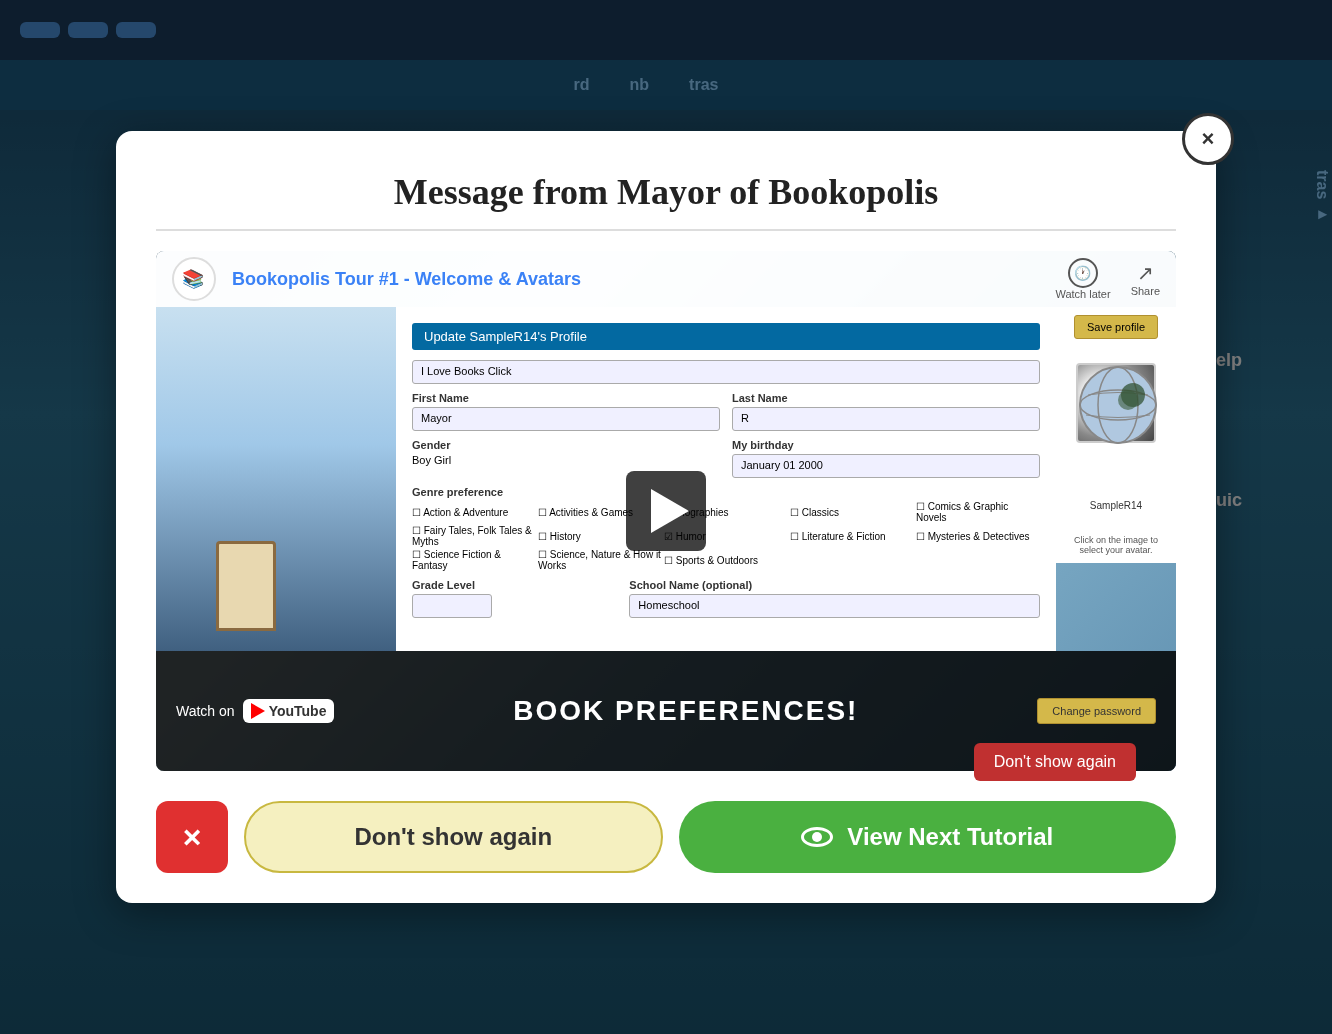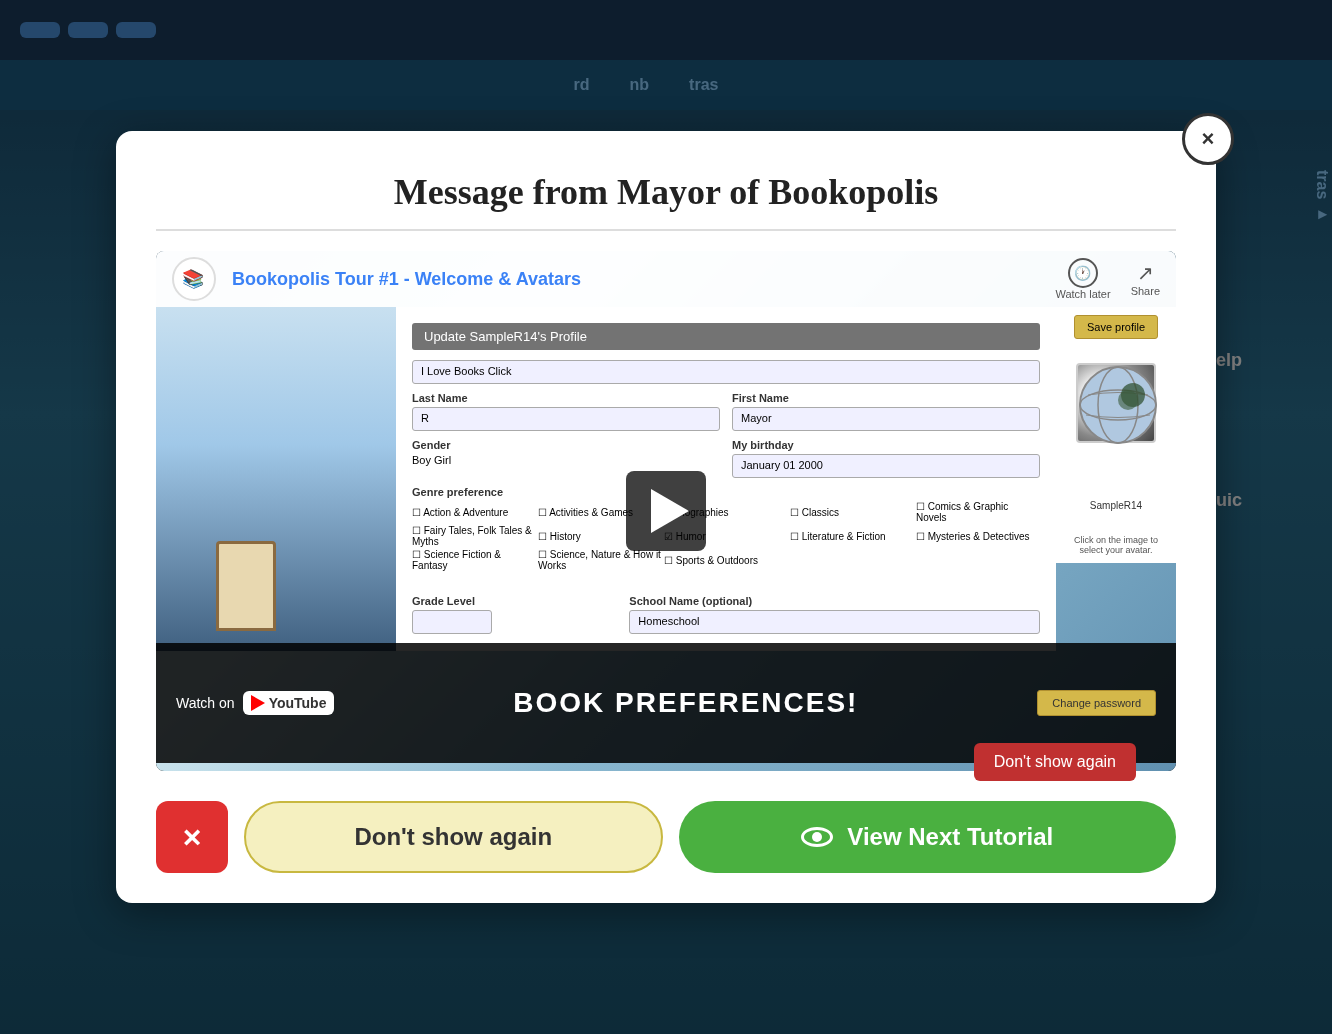--- a/index.html
+++ b/index.html
@@ -213,21 +213,21 @@
       top: 56px;
       left: 240px;
       right: 120px;
       bottom: 120px;
       background: white;
       padding: 16px;
       font-size: 12px;
     }
 
     .profile-title-bar {
-      background: #737373;
+      background: #0369a1;
       color: white;
       padding: 6px 12px;
       font-size: 13px;
       margin-bottom: 10px;
       border-radius: 3px;
     }
 
     .form-row {
       display: flex;
       gap: 12px;
@@ -356,21 +356,21 @@
       height: 0;
       border-top: 22px solid transparent;
       border-bottom: 22px solid transparent;
       border-left: 38px solid white;
       margin-left: 8px;
     }
 
     
     .video-bottom {
       position: absolute;
-      bottom: 8px;
+      bottom: 0;
       left: 0;
       right: 0;
       height: 120px;
       background: rgba(0,0,0,0.85);
       display: flex;
       align-items: center;
       padding: 0 20px;
       gap: 30px;
     }
 
@@ -603,41 +603,41 @@
 
           <div class="profile-form">
             <div class="profile-title-bar">Update SampleR14's Profile</div>
 
             <div class="form-group" style="margin-bottom:8px;">
               <div class="form-input-wide">I Love Books Click</div>
             </div>
 
             <div class="form-row">
               <div class="form-group">
+                <div class="form-label">First Name</div>
+                <div class="form-input">Mayor</div>
+              </div>
+              <div class="form-group">
                 <div class="form-label">Last Name</div>
                 <div class="form-input">R</div>
-              </div>
-              <div class="form-group">
-                <div class="form-label">First Name</div>
-                <div class="form-input">Mayor</div>
               </div>
             </div>
 
             <div class="form-row">
               <div class="form-group">
                 <div class="form-label">Gender</div>
                 <div style="font-size:11px;">Boy  Girl</div>
               </div>
               <div class="form-group">
                 <div class="form-label">My birthday</div>
                 <div class="form-input">January  01  2000</div>
               </div>
             </div>
 
-            <div class="form-group" style="margin-bottom:24px;">
+            <div class="form-group" style="margin-bottom:8px;">
               <div class="form-label">Genre preference</div>
               <div style="display:grid; grid-template-columns: 1fr 1fr 1fr 1fr 1fr; gap:2px; font-size:10px;">
                 <div class="checkbox-item">☐ Action &amp; Adventure</div>
                 <div class="checkbox-item">☐ Activities &amp; Games</div>
                 <div class="checkbox-item">☐ Biographies</div>
                 <div class="checkbox-item">☐ Classics</div>
                 <div class="checkbox-item">☐ Comics &amp; Graphic Novels</div>
                 <div class="checkbox-item">☐ Fairy Tales, Folk Tales &amp; Myths</div>
                 <div class="checkbox-item">☐ History</div>
                 <div class="checkbox-item">☑ Humor</div>

